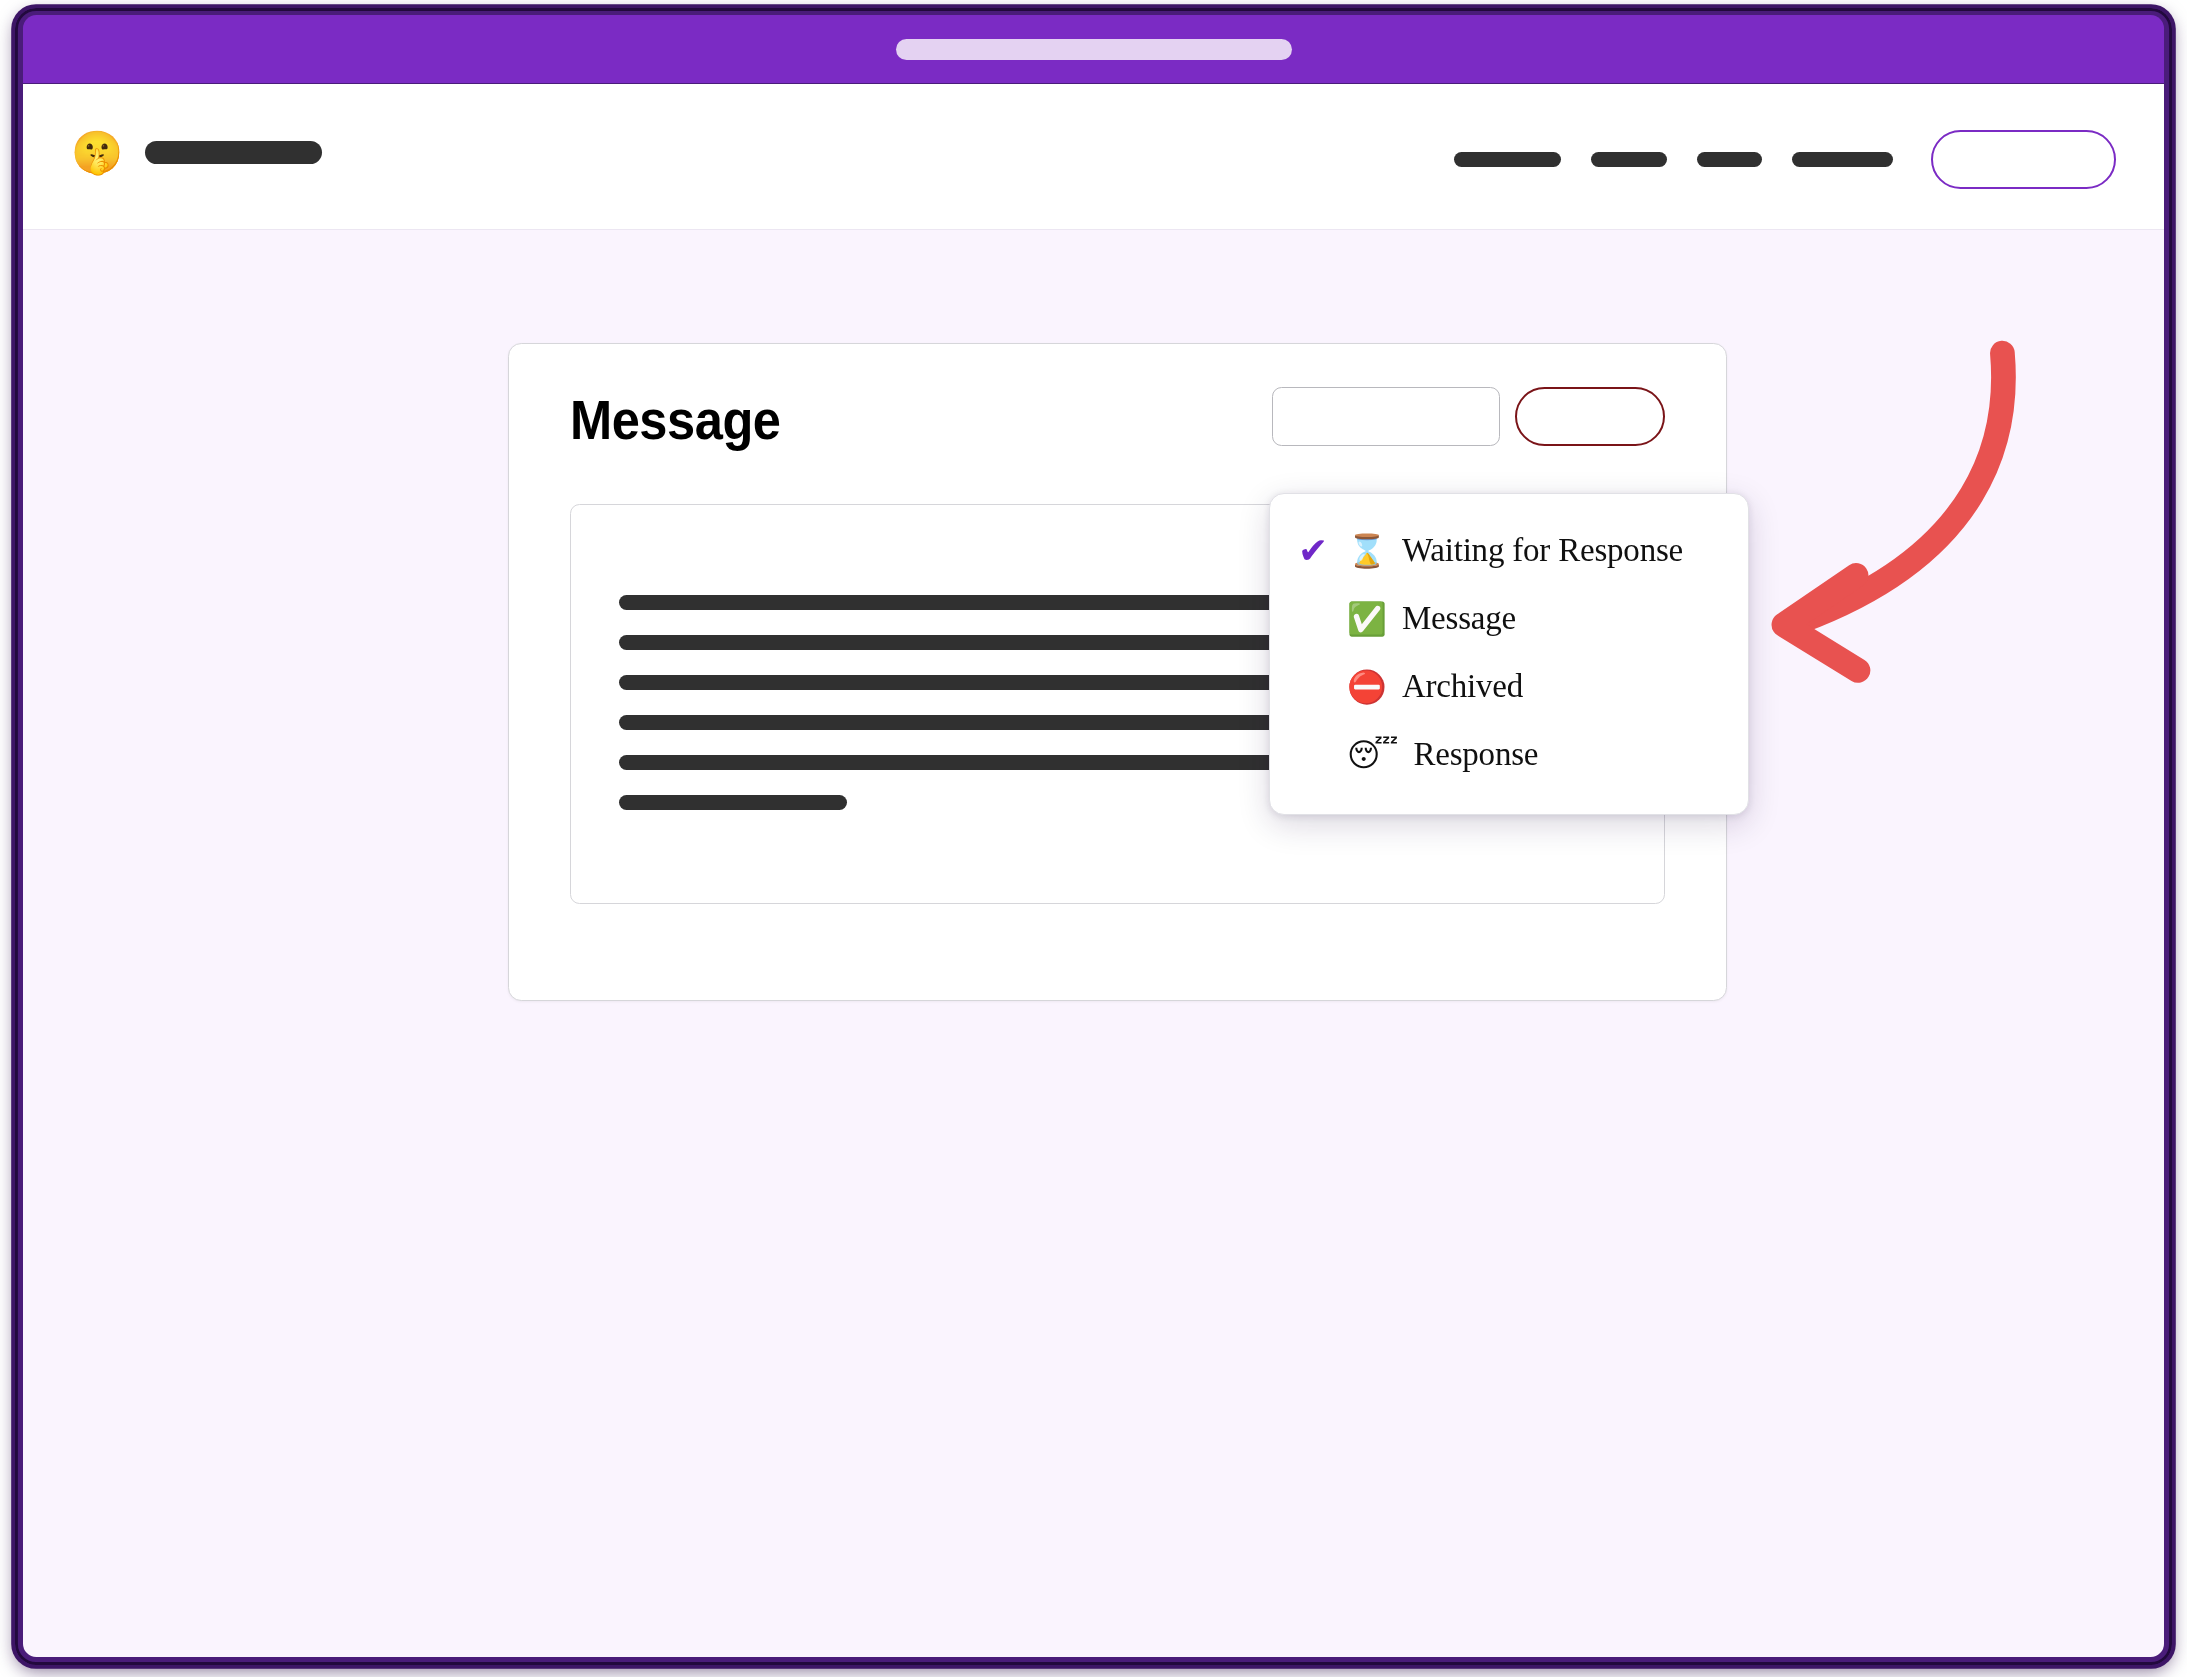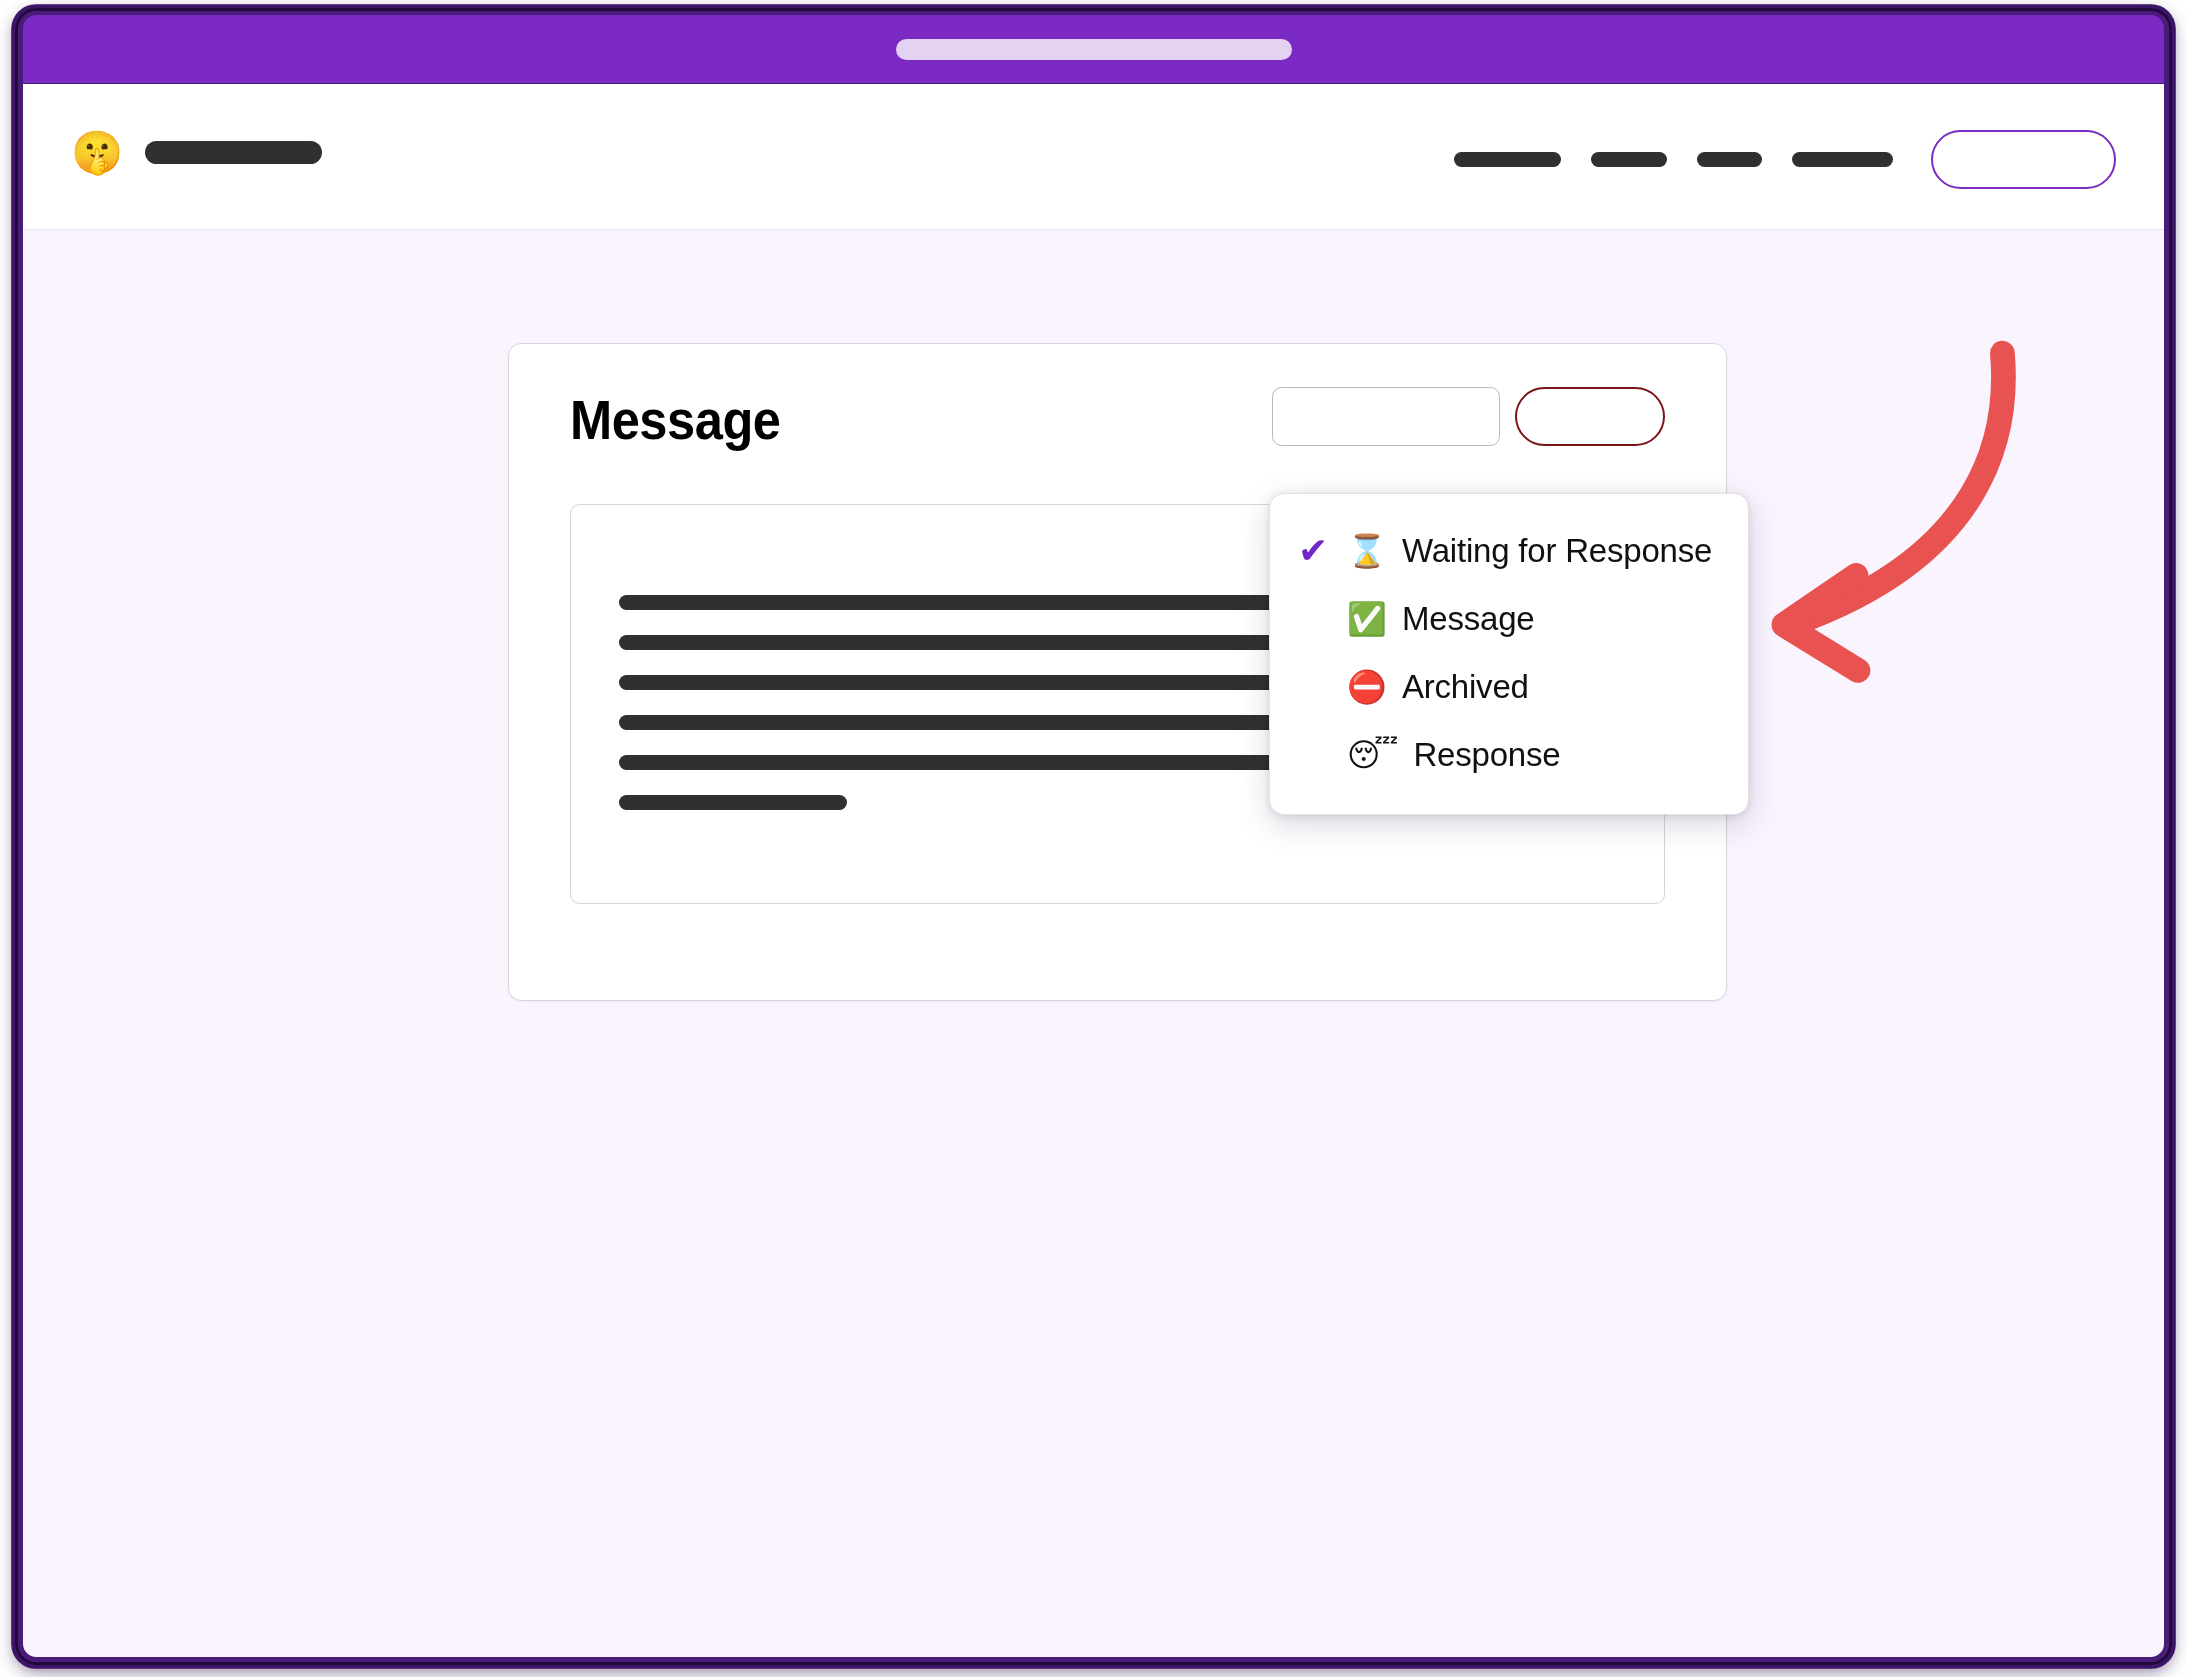--- a/index.html
+++ b/index.html
@@ -237,21 +237,21 @@
     line-height: 1;
   }
   .menu-check.empty { color: transparent; }
   .menu-emoji {
     font-family: "DejaVu Sans", sans-serif;
     font-size: 32px;
     margin-right: 15px;
     line-height: 1;
   }
   .menu-label {
-    font-family: Liberation Sans, sans-serif;
+    font-family: Liberation Serif, serif;
     font-size: 33px;
     letter-spacing: -0.2px;
   }
 
   
   #annotation-arrow {
     position: absolute;
     left: 1702px;
     top: 252px;
     width: 399px;

